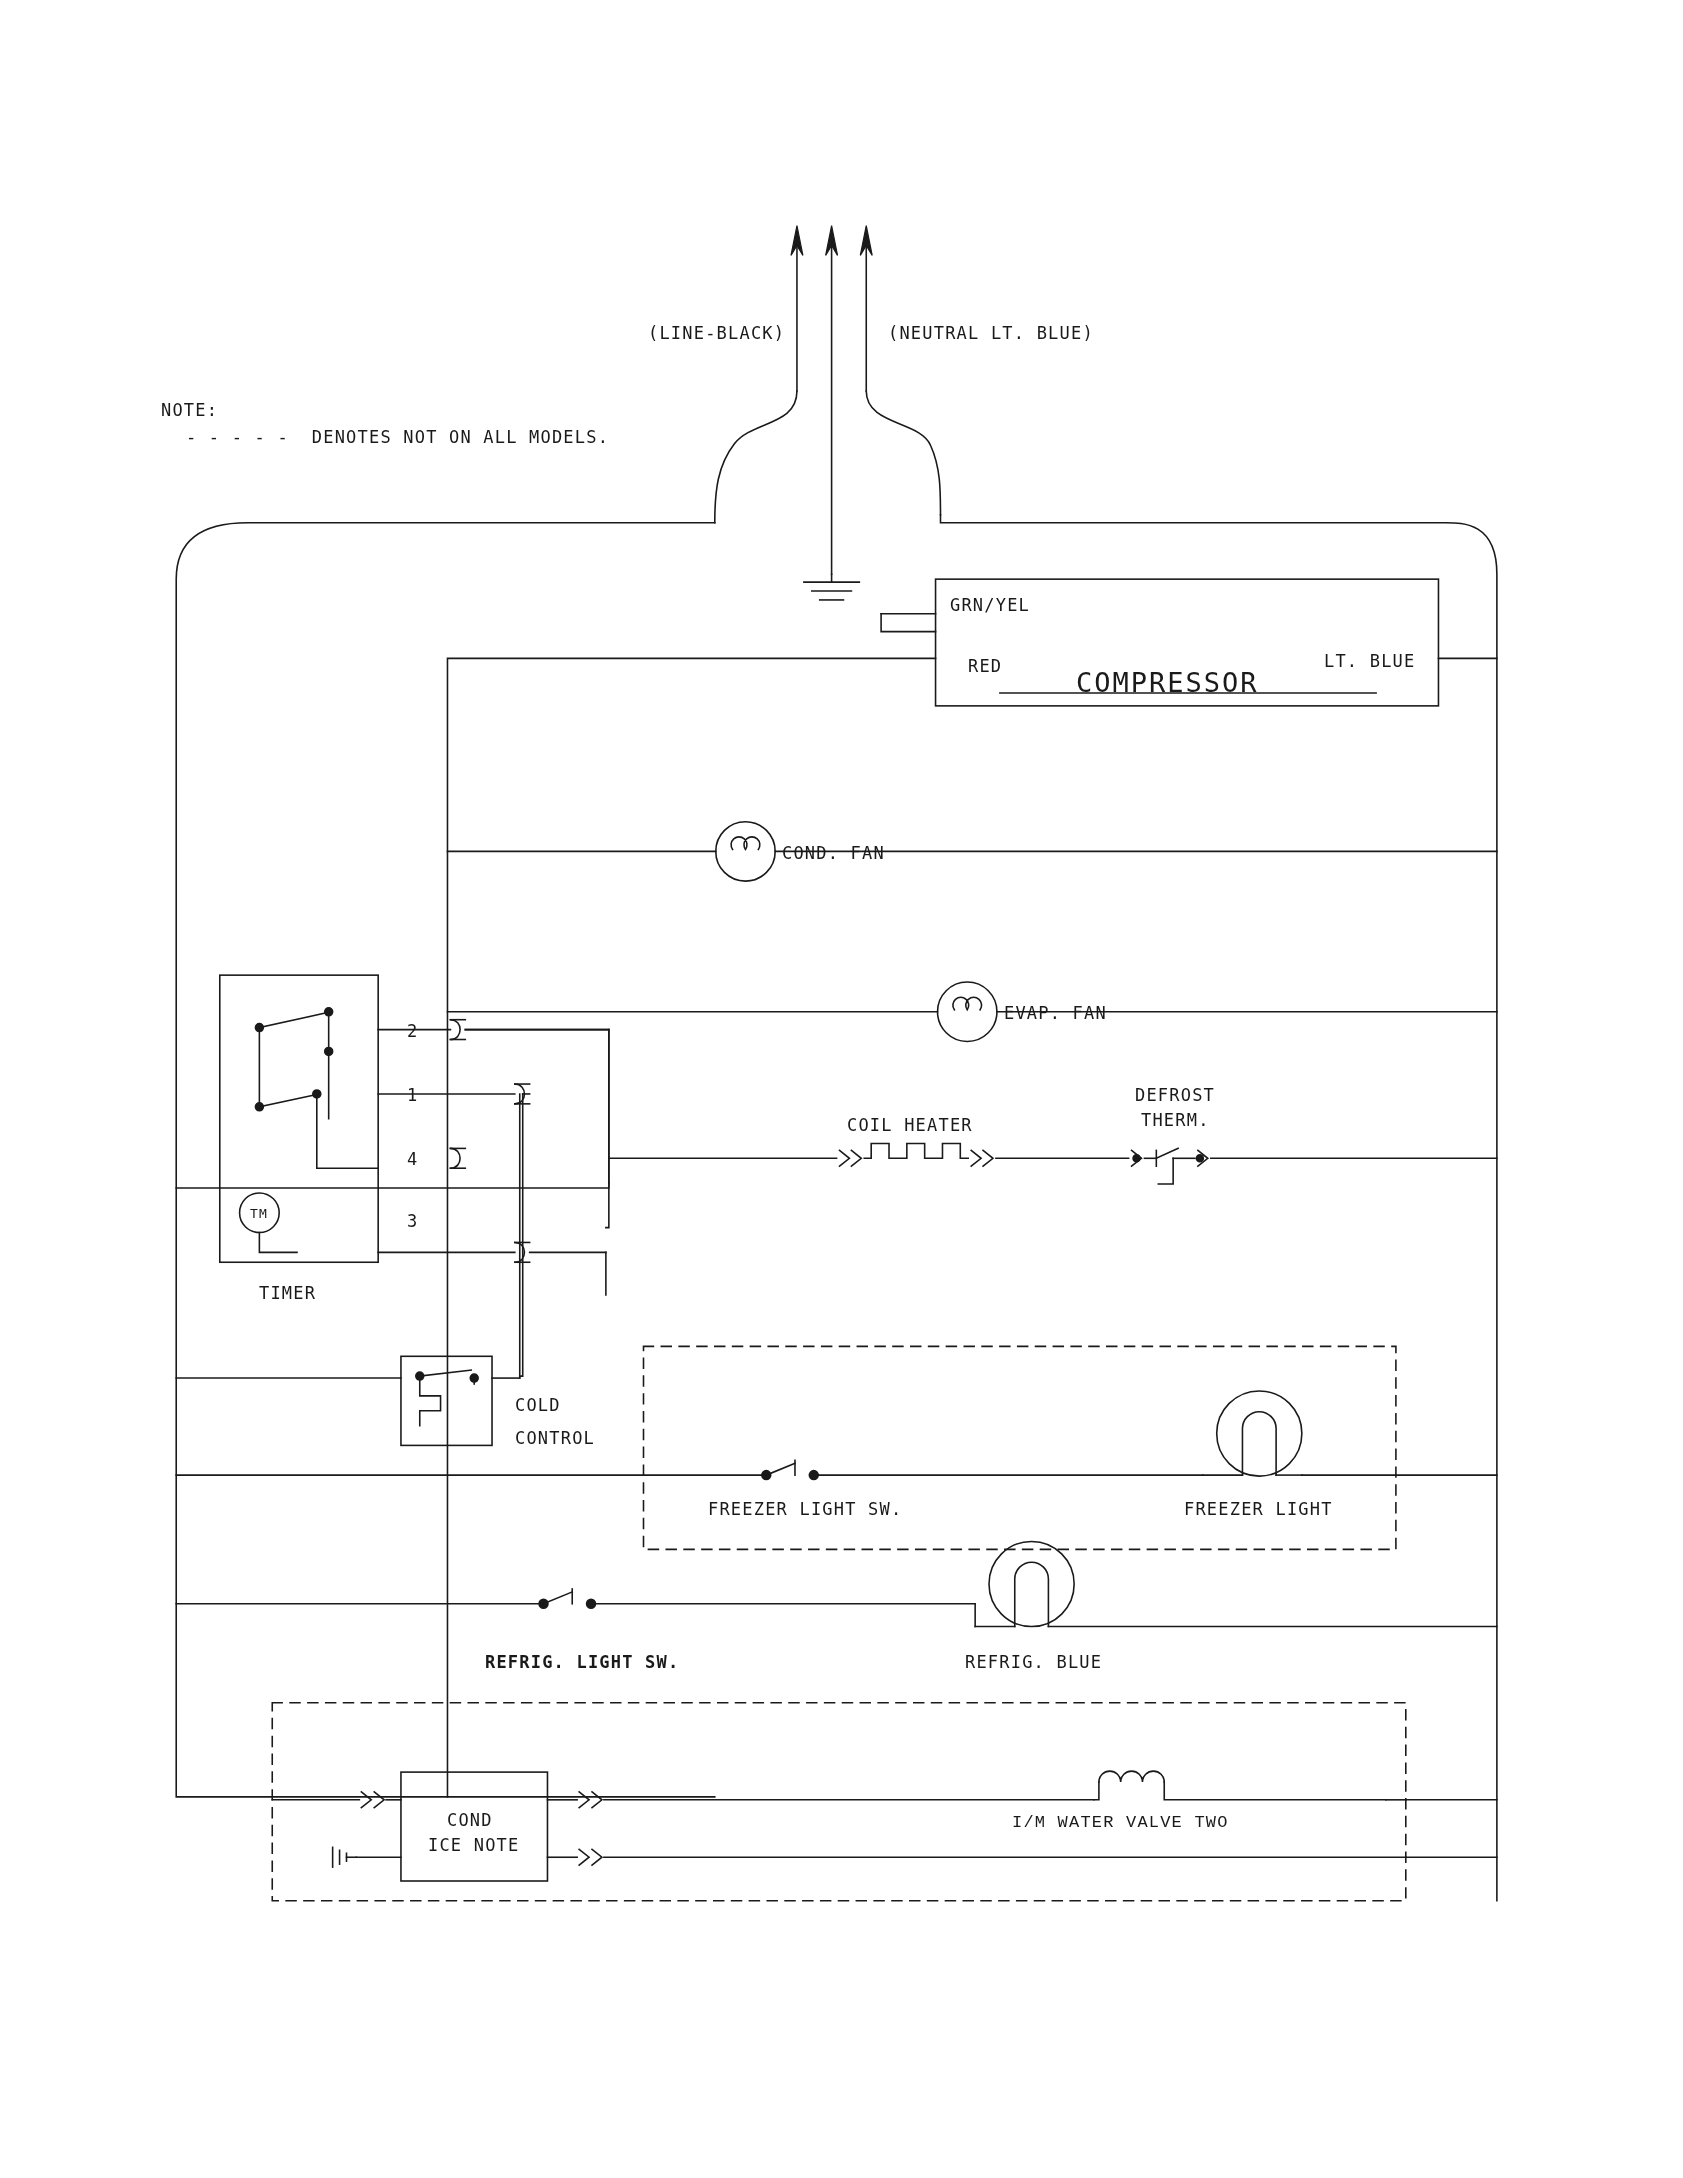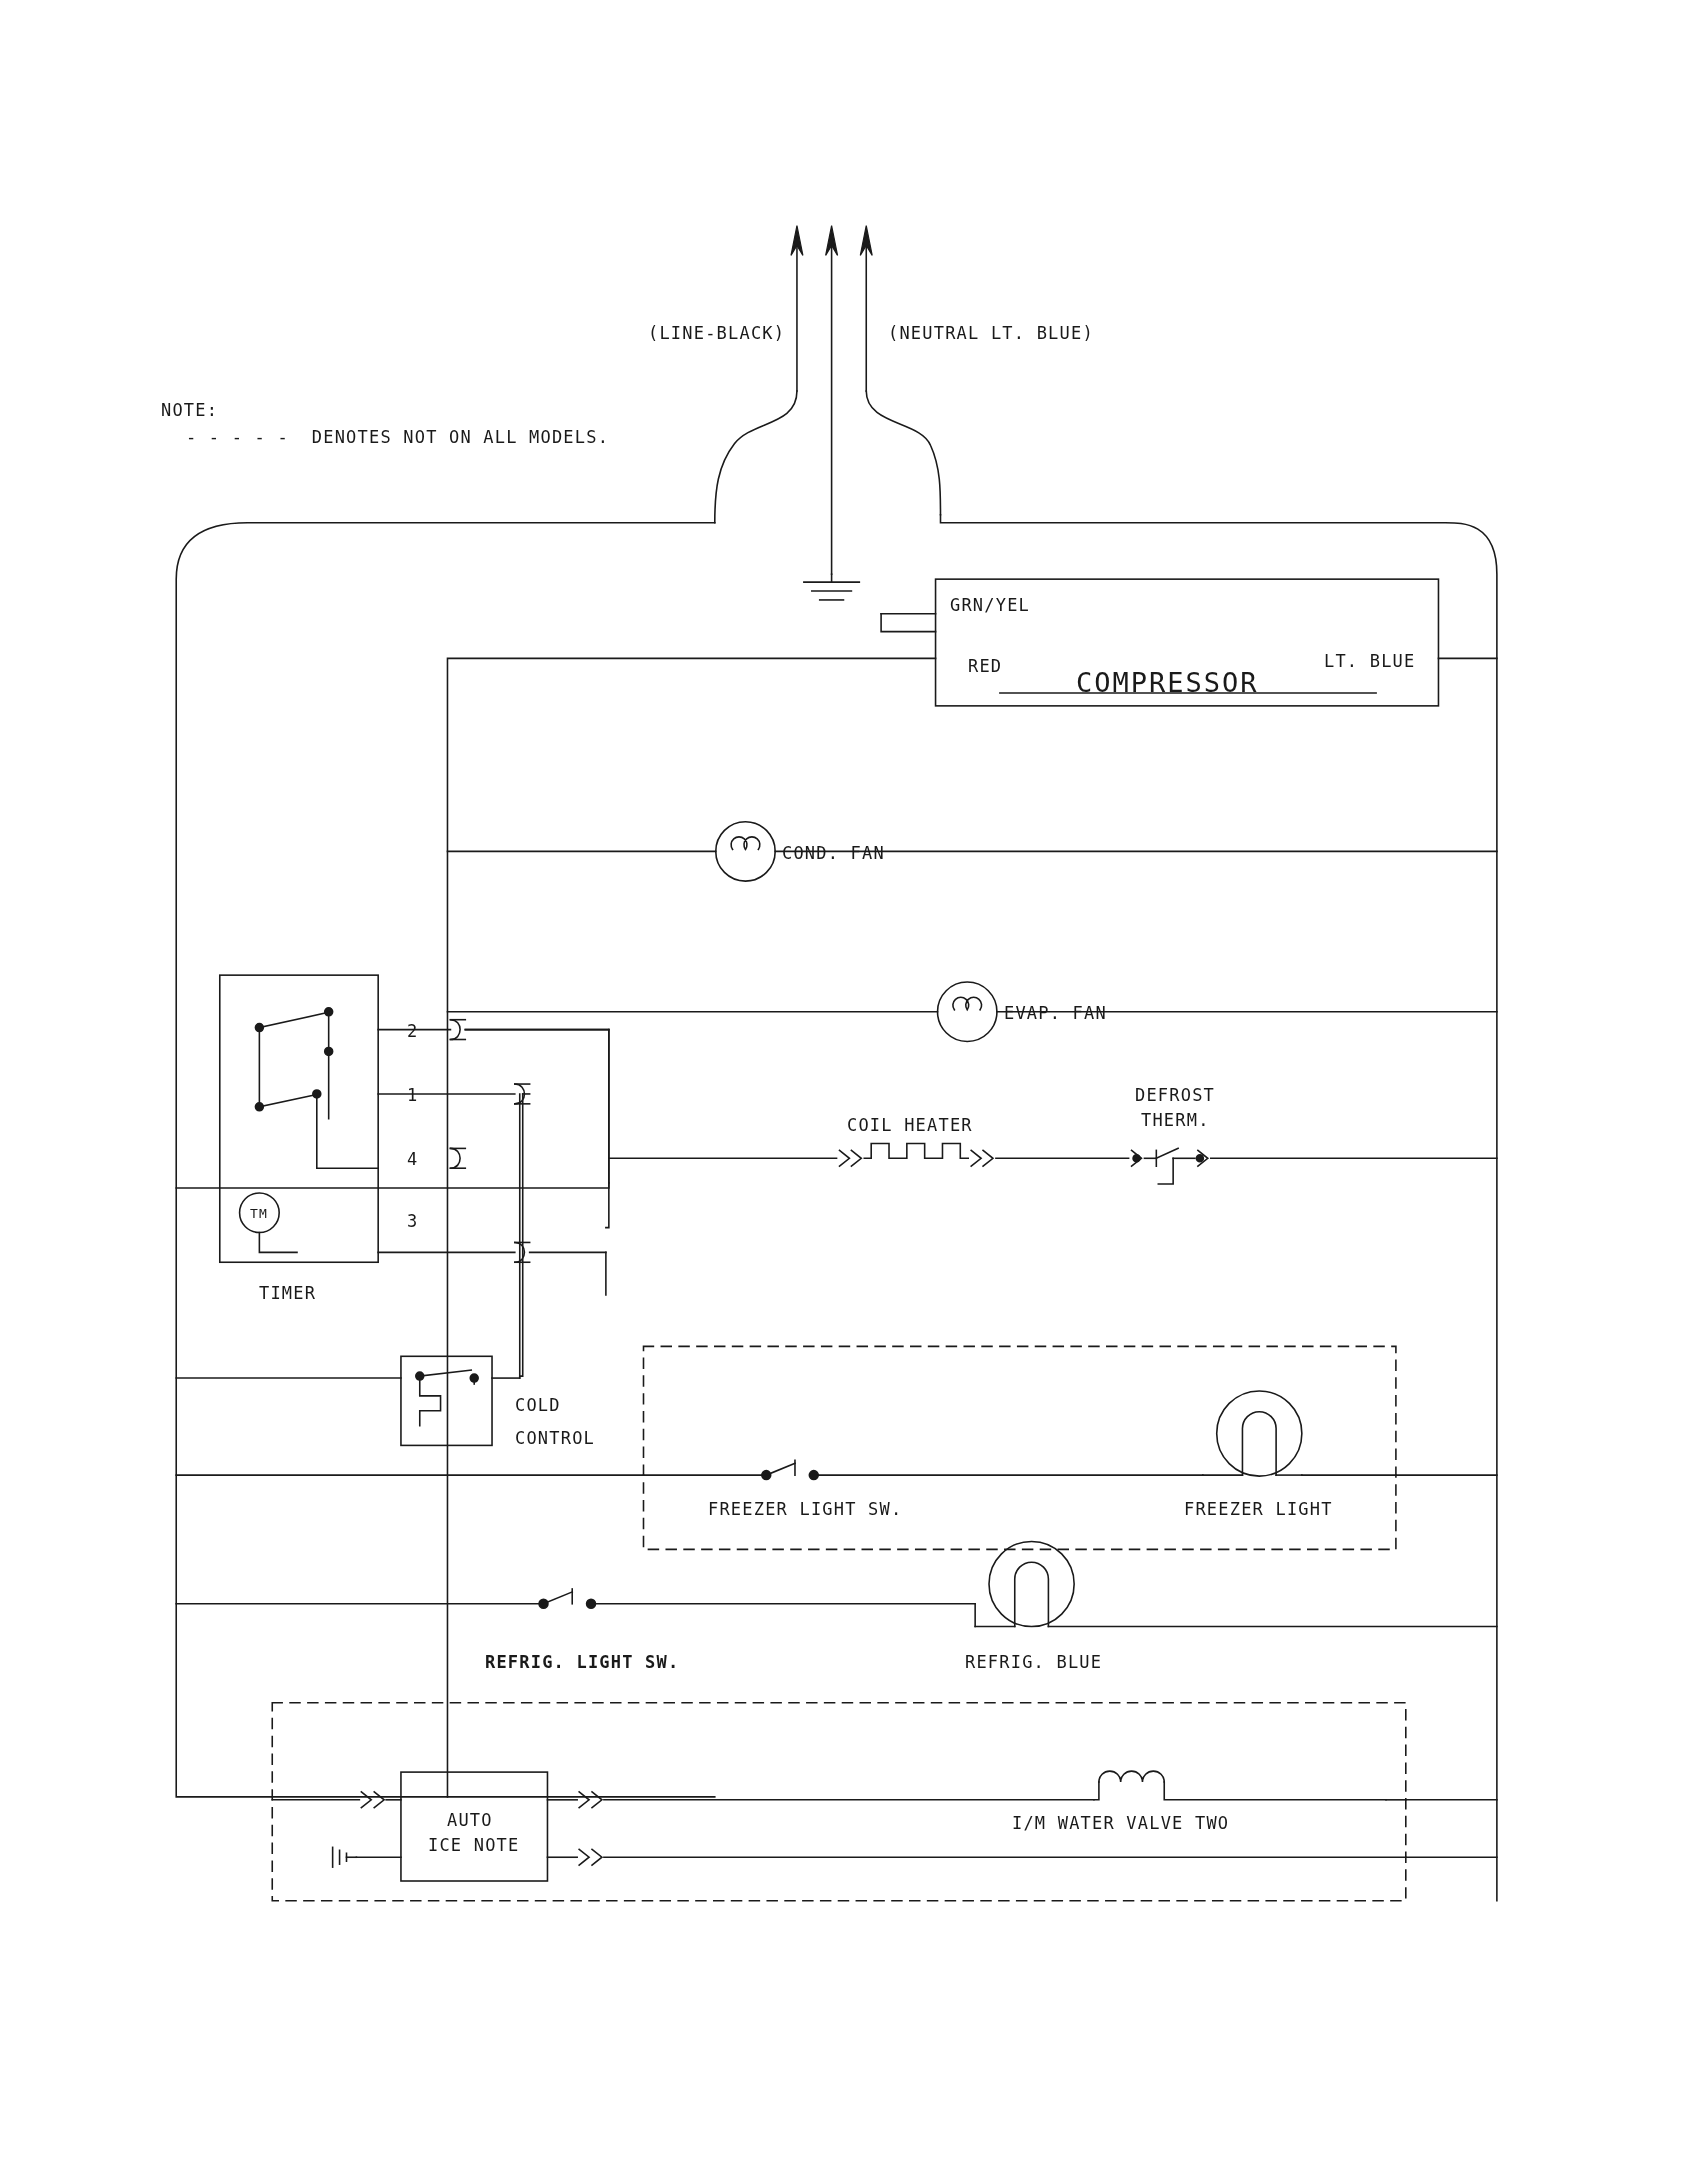--- a/index.html
+++ b/index.html
@@ -292,19 +292,19 @@
 
   <div class="lbl" style="left:515px; top:1394px;">COLD</div>
   <div class="lbl" style="left:515px; top:1419px;margin-top:8px;">CONTROL</div>
 
   <div class="lbl" style="left:708px; top:1498px;">FREEZER LIGHT SW.</div>
   <div class="lbl" style="left:1184px; top:1498px;">FREEZER LIGHT</div>
 
   <div class="lbl" style="left:485px; top:1651px;font-weight:bold;">REFRIG. LIGHT SW.</div>
   <div class="lbl" style="left:965px; top:1651px;">REFRIG. BLUE</div>
 
-  <div class="lbl" style="left:447px; top:1809px;">AUTO</div>
+  <div class="lbl" style="left:447px; top:1809px;">COND</div>
   <div class="lbl" style="left:428px; top:1834px;">ICE NOTE</div>
 
-  <div class="lbl" style="left:1012px; top:1812px;">I/M WATER VALVE TWO</div>
+  <div class="lbl" style="left:1012px; top:1812px;font-family:Liberation Mono, monospace;">I/M WATER VALVE TWO</div>
 
 </div>
 
 
 </body></html>

